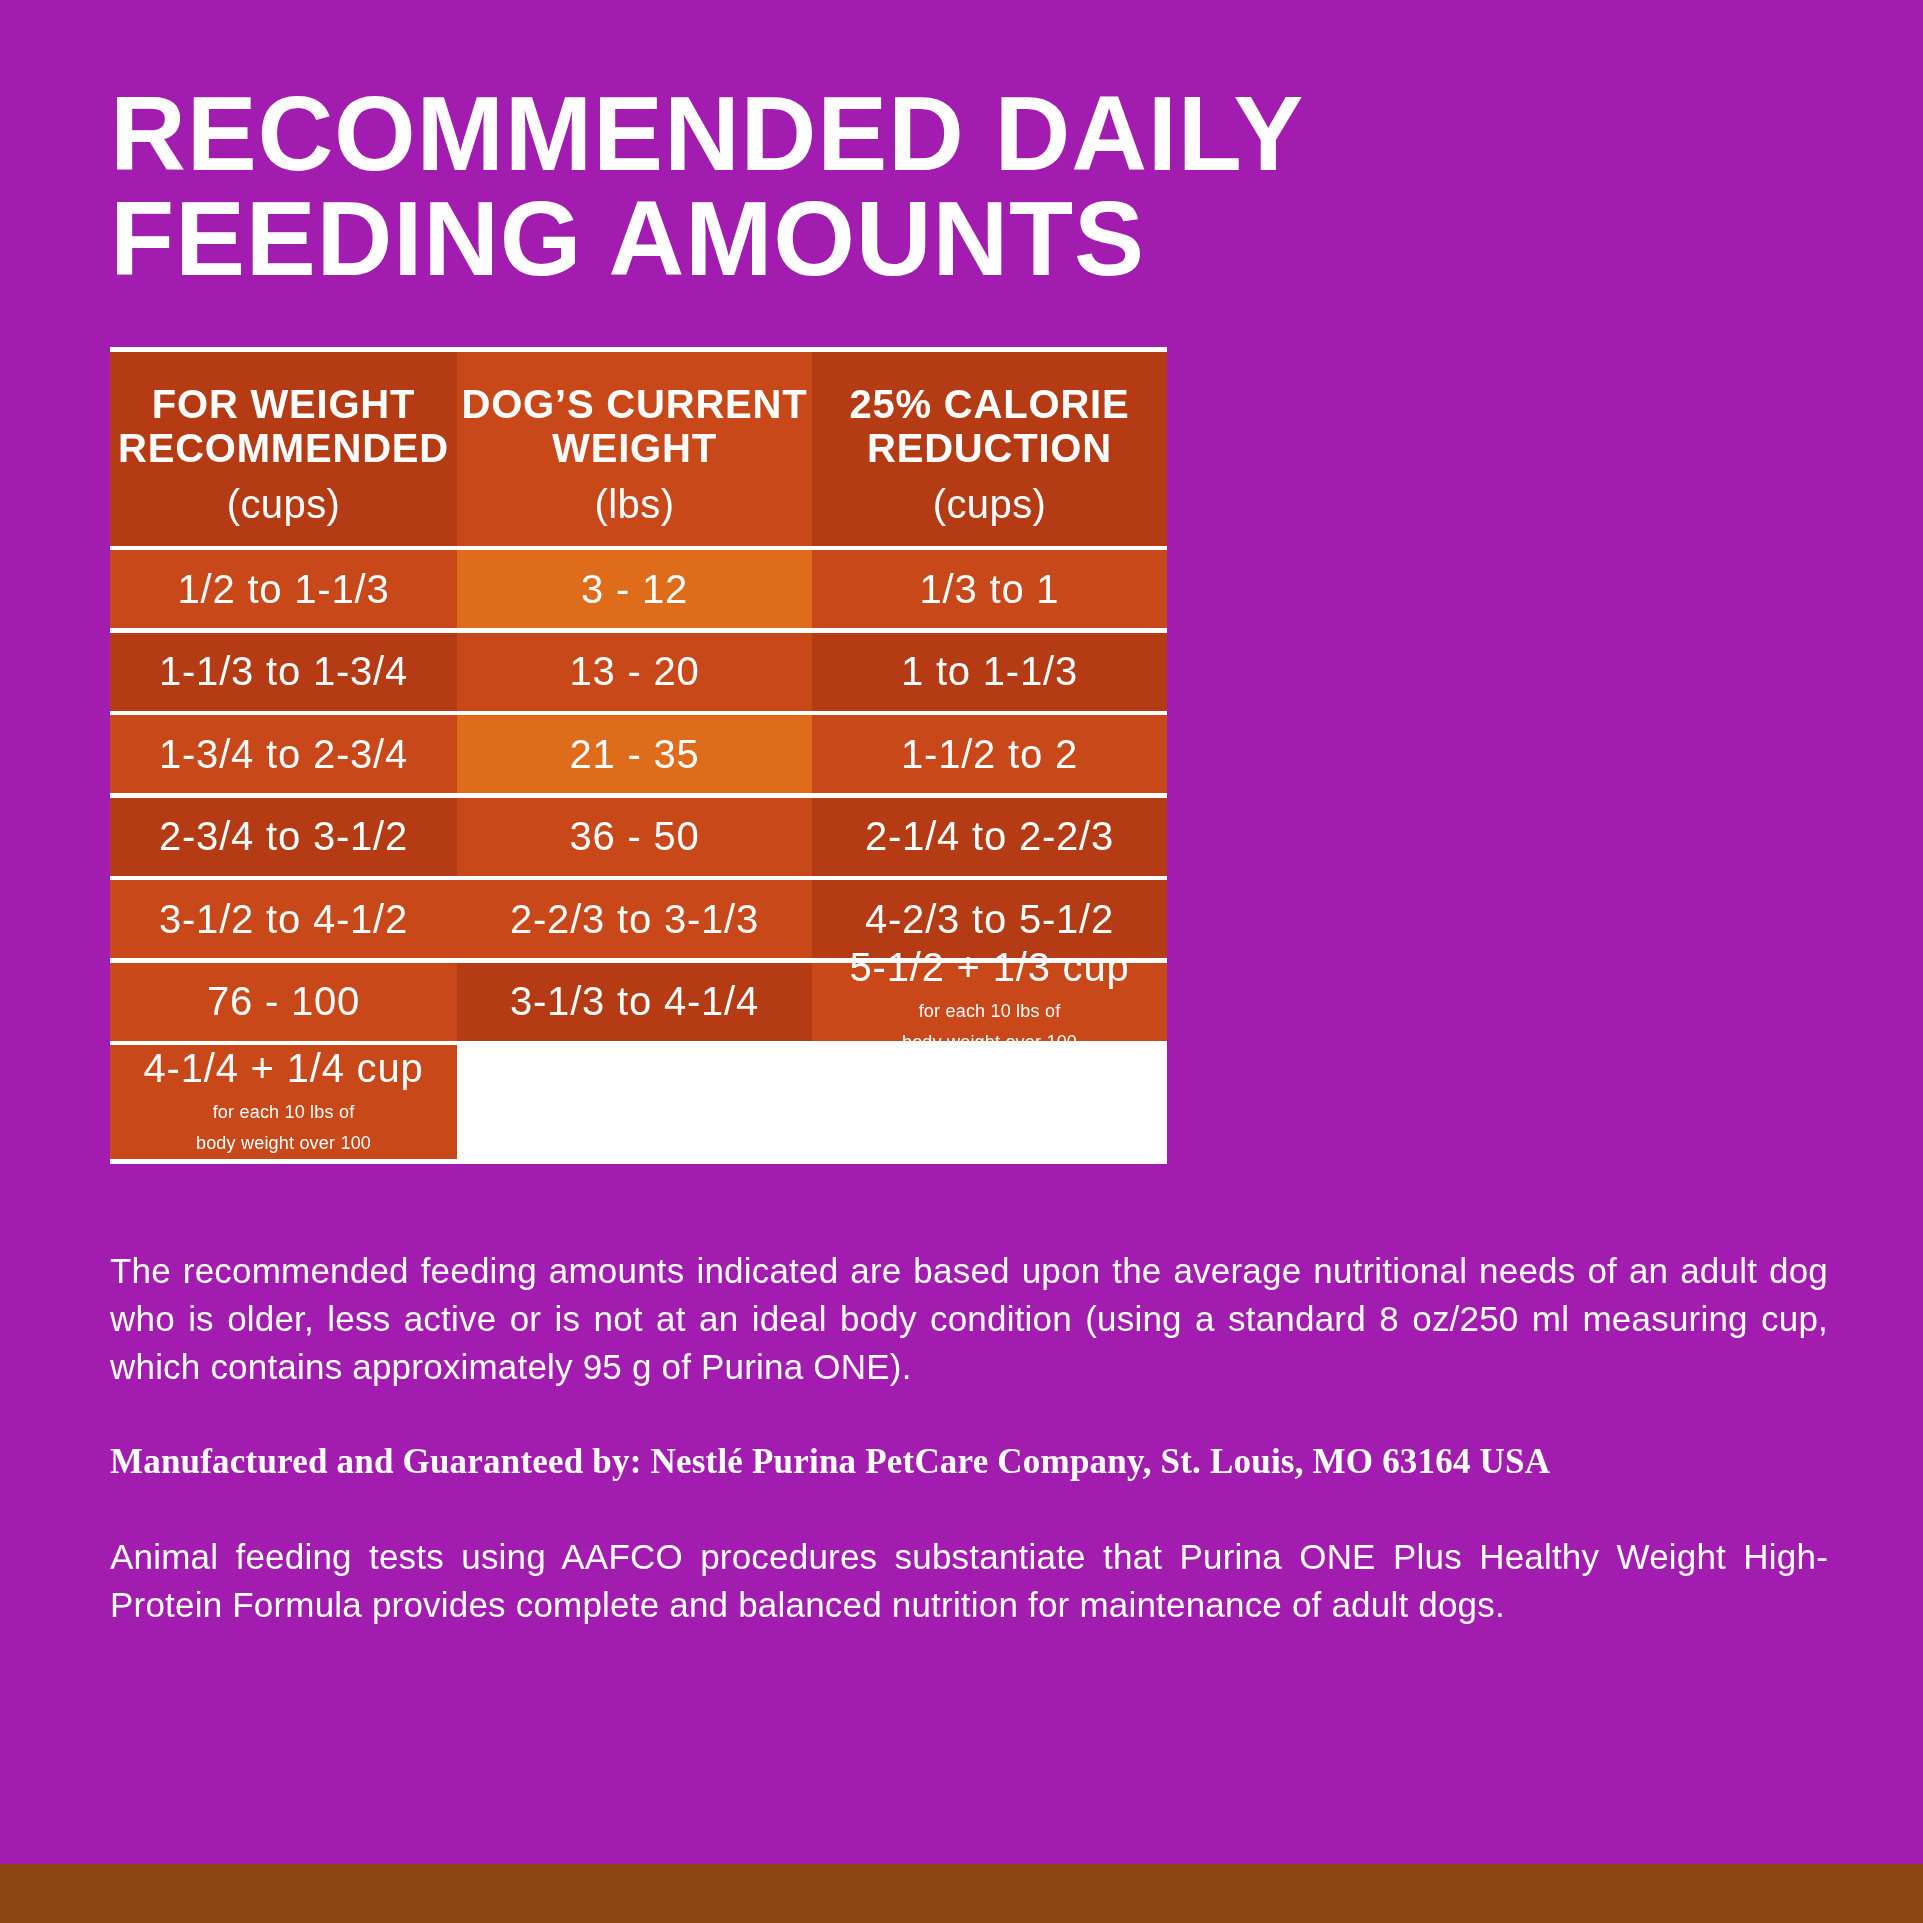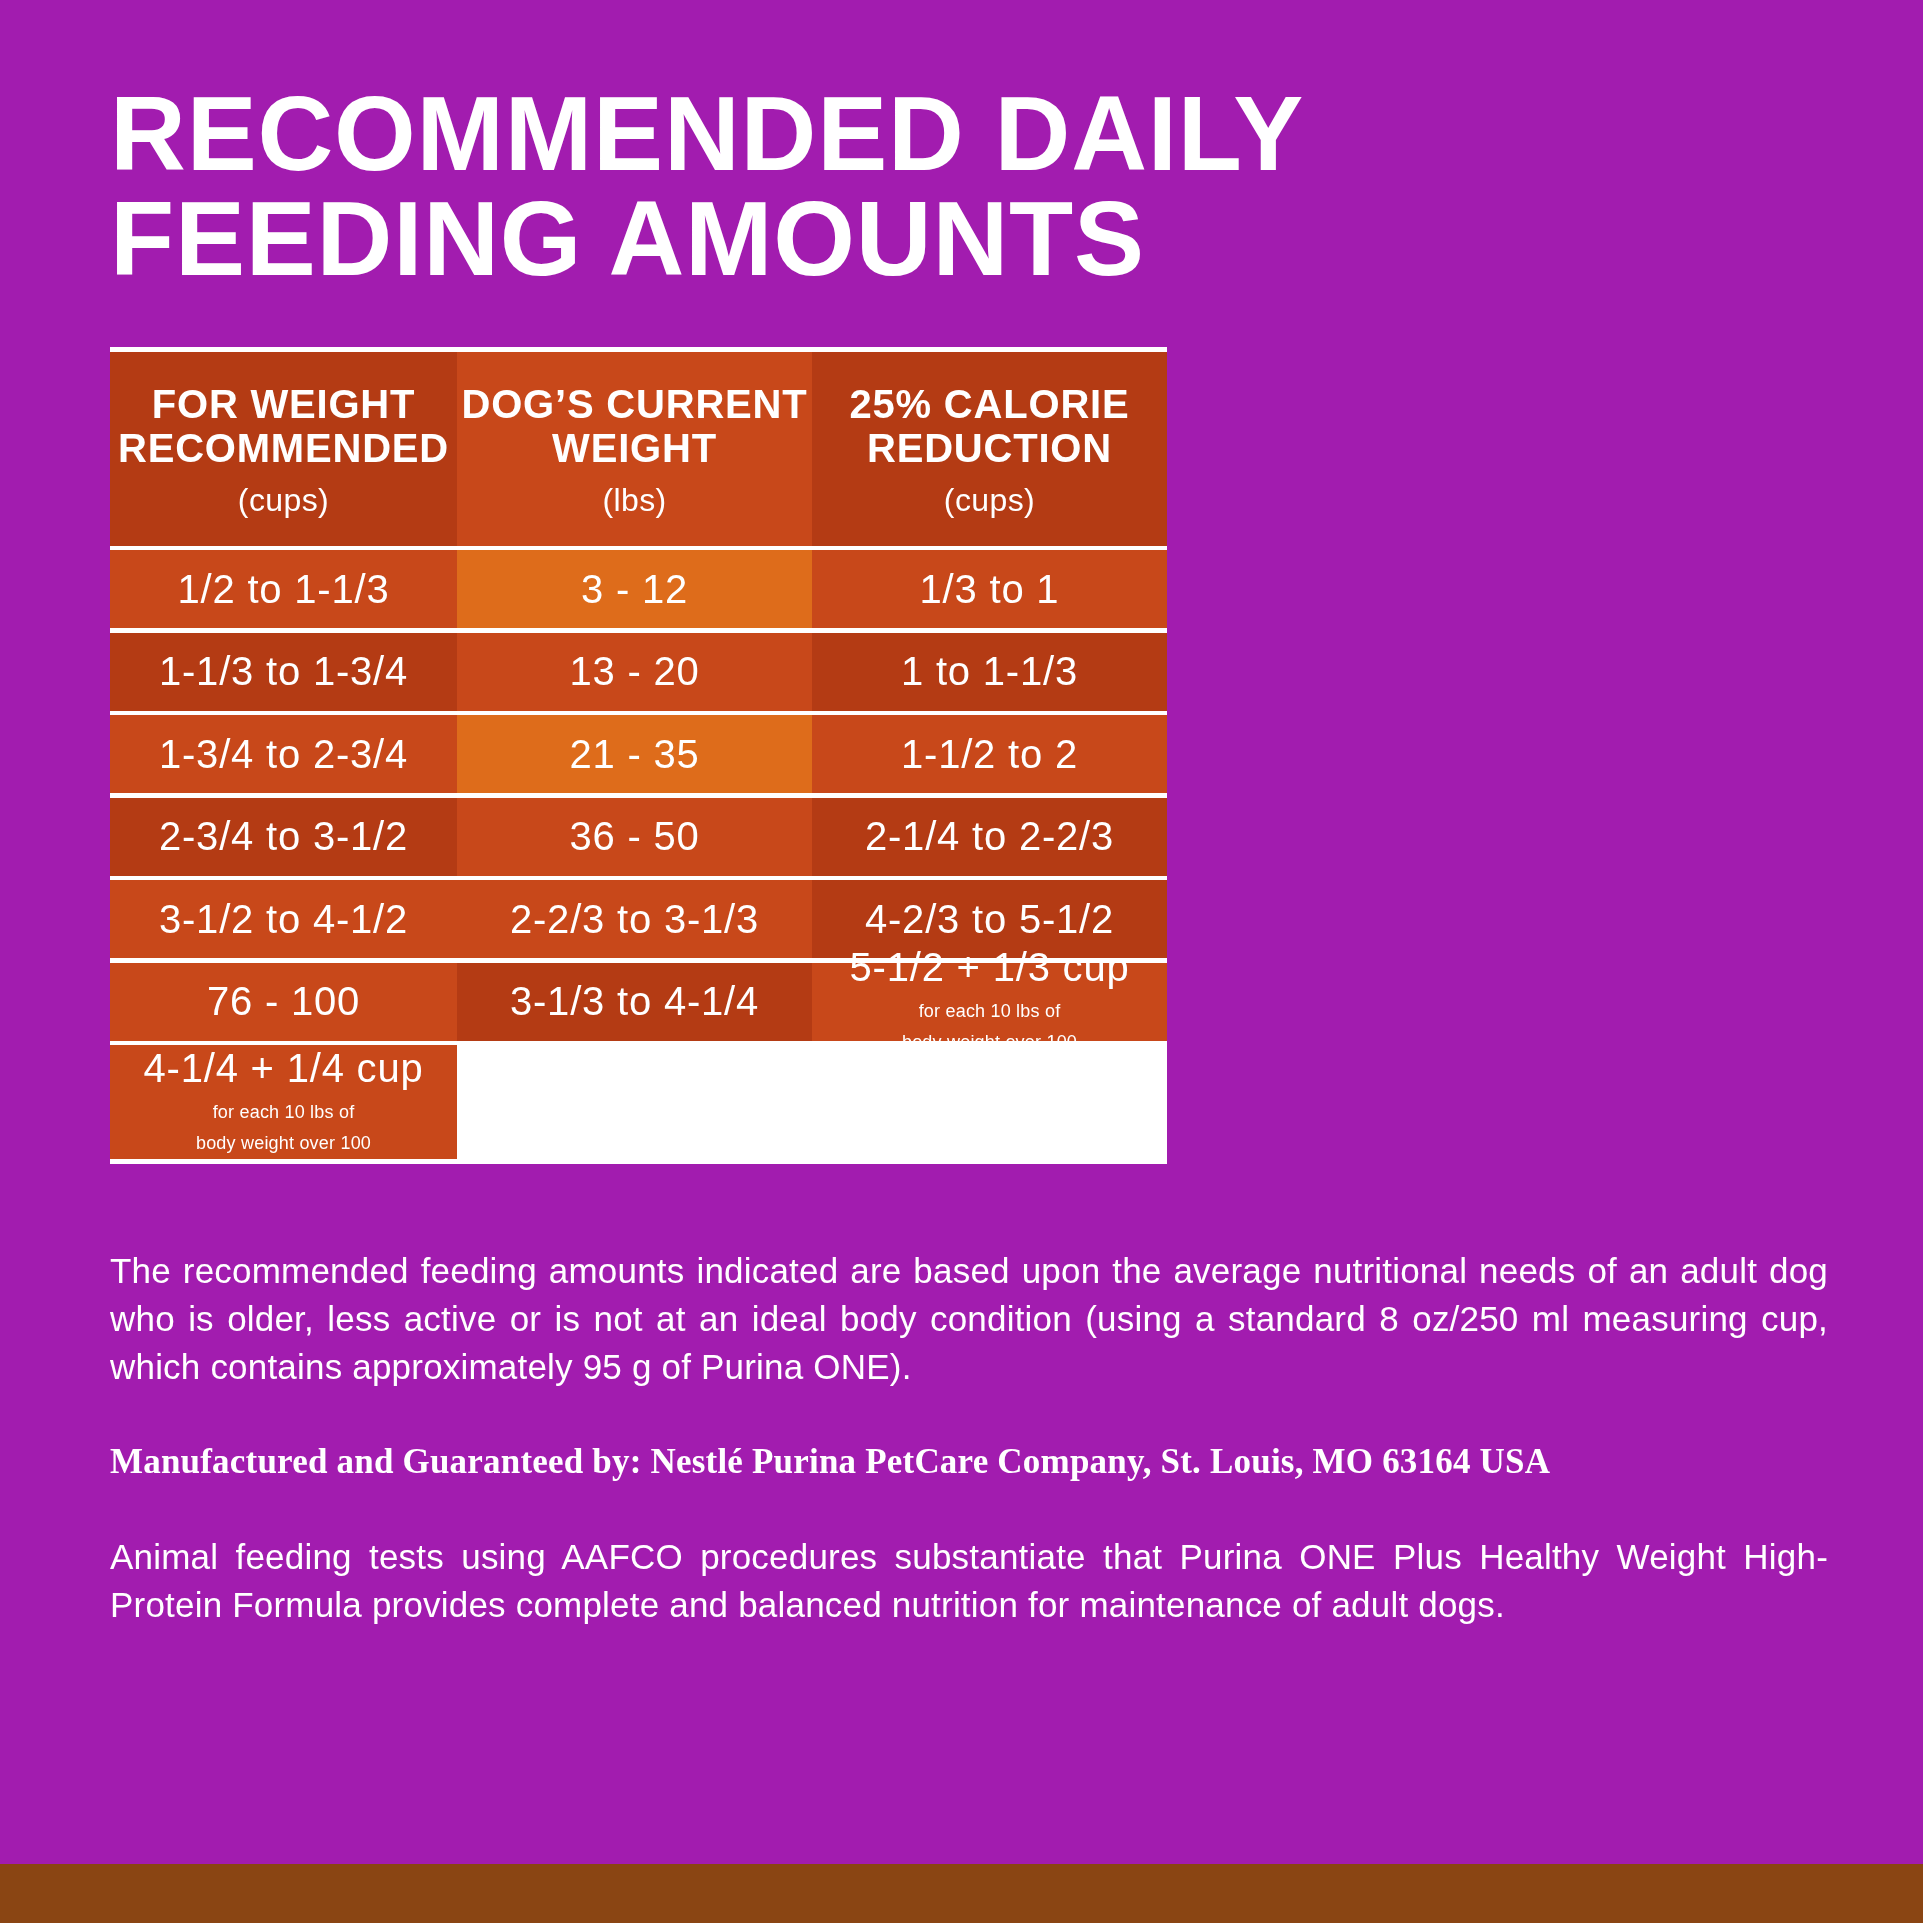--- a/index.html
+++ b/index.html
@@ -35,21 +35,21 @@
     display:flex;flex-direction:column;
     align-items:center;justify-content:center;
     text-align:center;color:#FFFFFF;
   }
   .bg-dark {background:#B43B14;}
   .bg-med  {background:#C8481A;}
   .bg-light{background:#DE6C1B;}
 
   .head{justify-content:flex-start;padding-top:30px;box-sizing:border-box;}
   .h-title{font-size:40px;line-height:44px;font-weight:700;letter-spacing:0.8px;}
-  .h-unit{font-size:32px;font-weight:400;margin-top:12px;letter-spacing:0.4px;}
+  .h-unit{font-size:40px;font-weight:400;margin-top:12px;letter-spacing:0.4px;}
 
   .val{font-size:40px;letter-spacing:0.8px;font-weight:400;}
   .note{font-size:18px;line-height:31px;letter-spacing:0.2px;font-weight:400;}
   .note.first{margin-top:6px;}
 
   
   .footer{
     position:absolute;left:110px;top:1247px;width:1718px;
   }
   .footer p{

